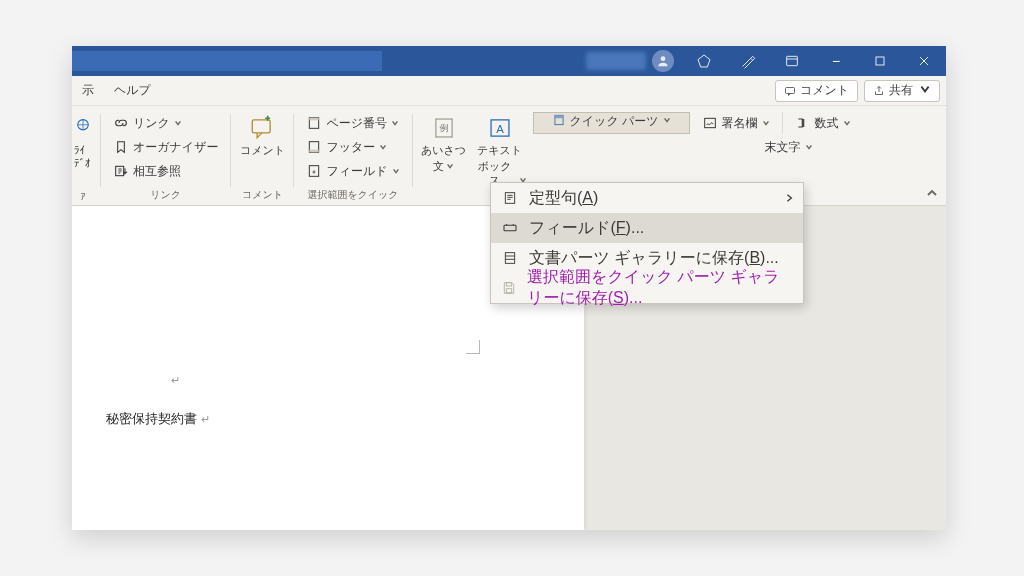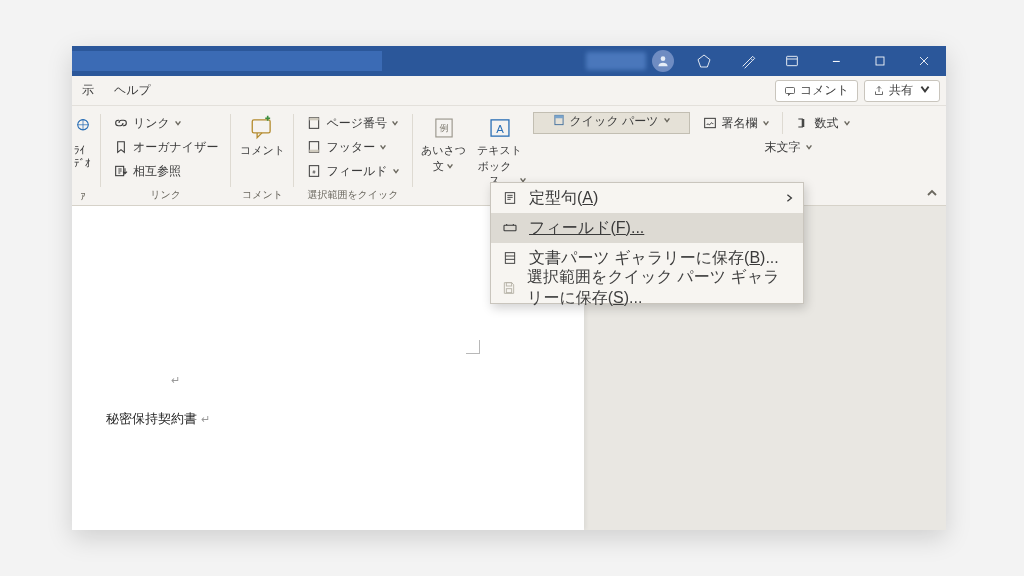--- a/index.html
+++ b/index.html
@@ -219,22 +219,22 @@
     z-index: 50;
     margin-top: 44px;
   }
   .menu-item {
     height: 30px;
     display: flex; align-items: center;
     padding: 0 10px 0 10px;
     gap: 10px;
     position: relative;
   }
-  .menu-item.hover { background: #dddad3; text-decoration: underline; }
-  .menu-item.disabled { color: #404040; justify-content: flex-end; }
+  .menu-item.hover { background: #dddad3; }
+  .menu-item.disabled { color: #a21caf; justify-content: flex-end; }
   .menu-item .ic { width: 18px; display:flex; align-items:center; justify-content:center; }
   .menu-item .ic svg { width: 16px; height: 16px; }
   .menu-item .arrow {
     position: absolute; right: 10px; top: 50%; transform: translateY(-50%);
   }
   .menu-item .arrow svg { width: 8px; height: 10px; stroke:#3a3a3a; fill:none; stroke-width:1.6; }
   .menu u { text-decoration: underline; }
 
   
   .left-cut-col {

